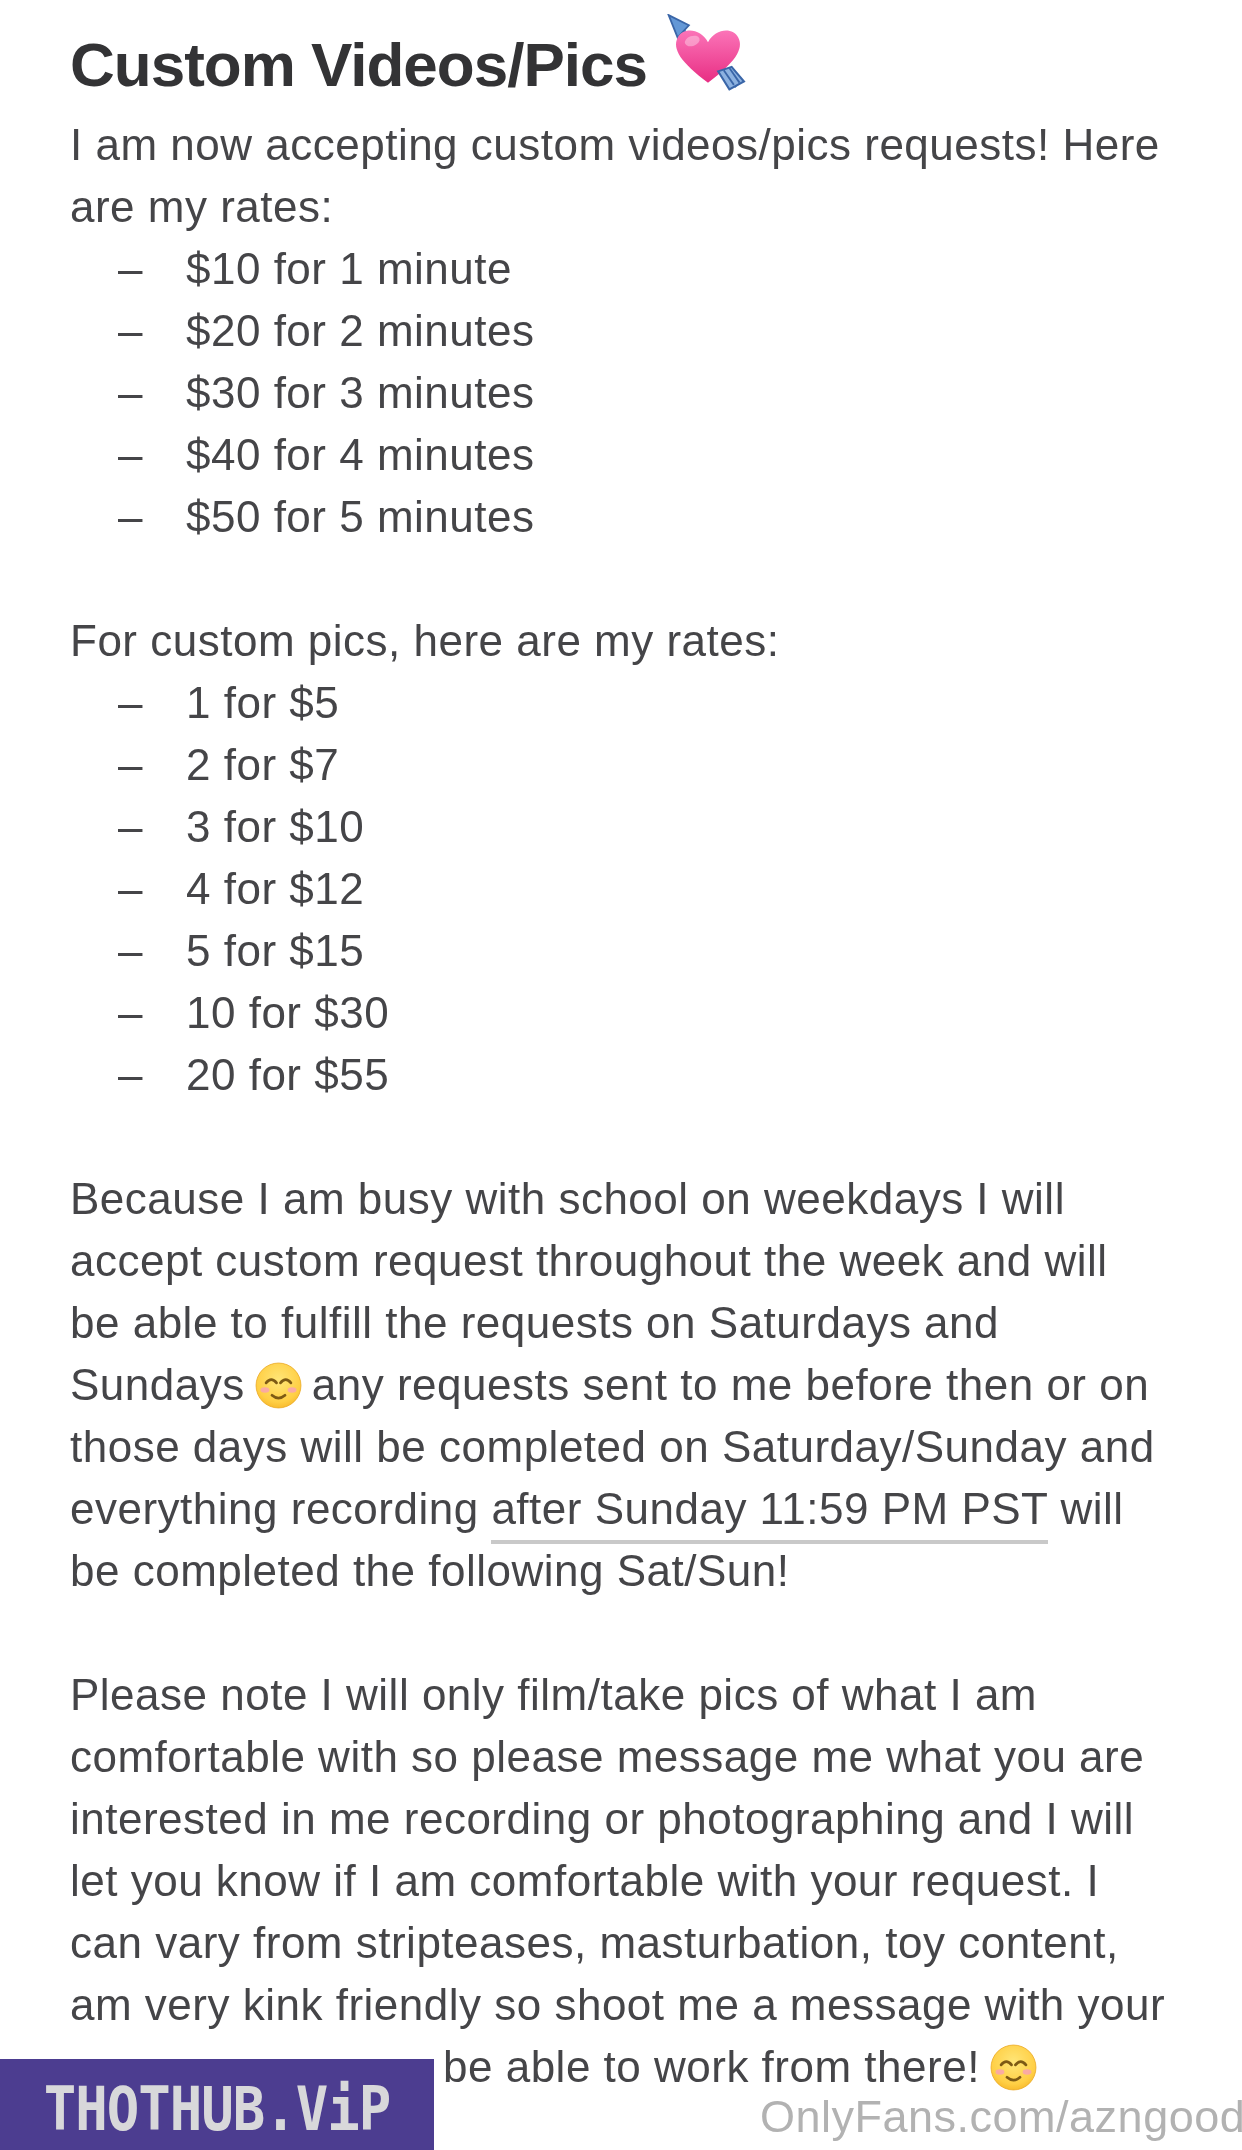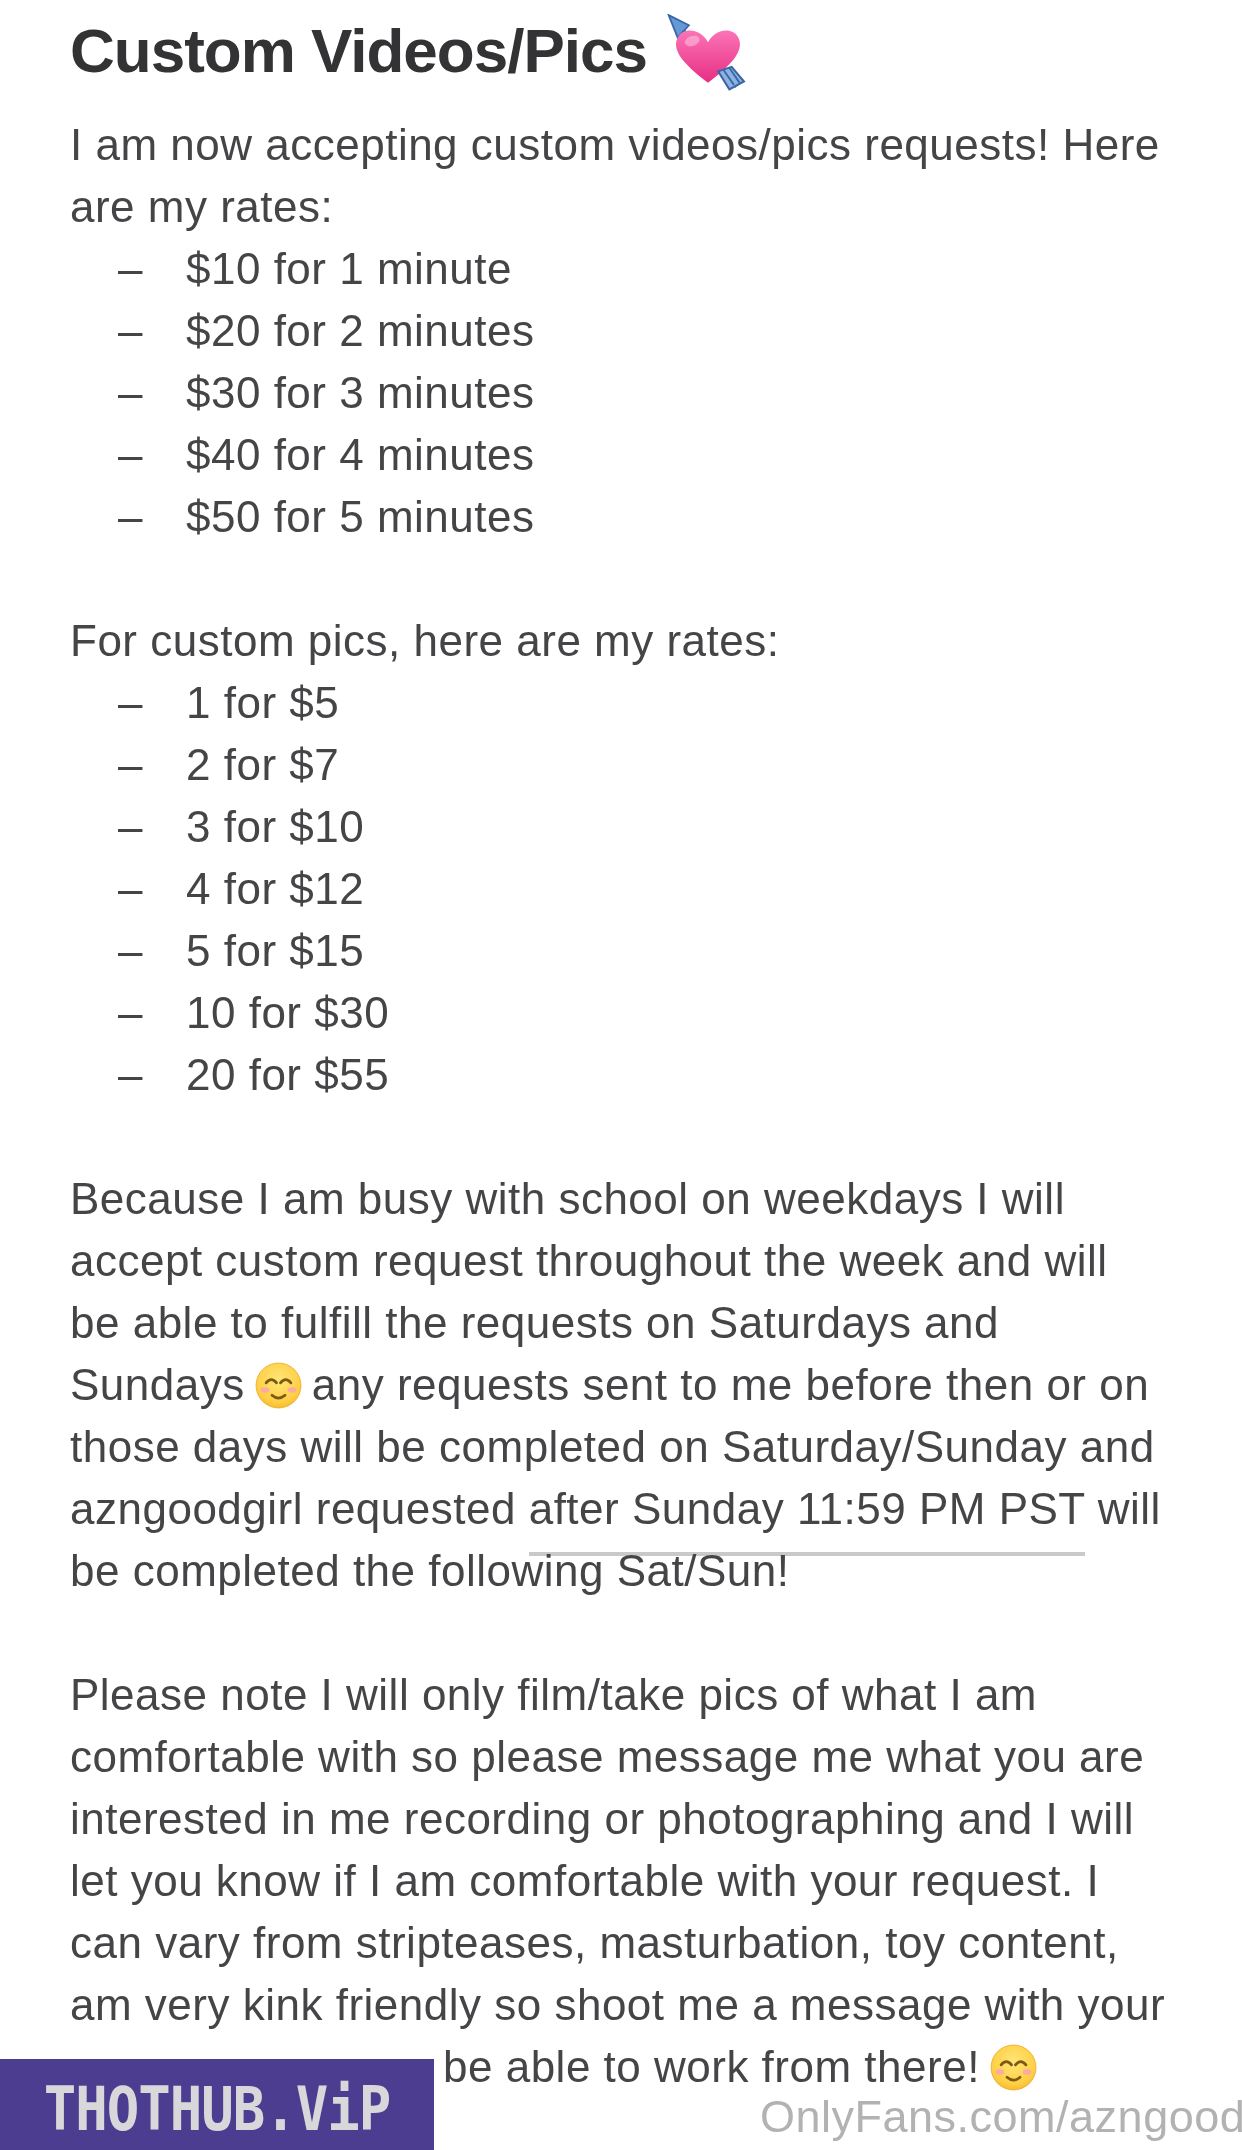--- a/index.html
+++ b/index.html
@@ -21,21 +21,21 @@
     z-index: 2;
   }
   .title {
     margin: 0 0 10px 0;
     font-size: 62px;
     line-height: 78px;
     font-weight: bold;
     letter-spacing: -1px;
     color: #333335;
     display: flex;
-    align-items: flex-start;
+    align-items: flex-end;
     white-space: nowrap;
   }
   .heart-emoji {
     width: 90px;
     height: 90px;
     margin-left: 16px;
     margin-top: 2px;
     flex: 0 0 auto;
   }
   .body-text, .rates {
@@ -53,21 +53,21 @@
     width: 47px;
     height: 47px;
     vertical-align: -9px;
     margin: 0 10px;
     display: inline-block;
     position: relative;
     z-index: 5;
   }
   .underlined {
     border-bottom: 4px solid #c9c9c9;
-    padding-bottom: 19px;
+    padding-bottom: 7px;
   }
   .final-line { margin-left: 373px; position: relative; z-index: 2; }
   .of-watermark {
     position: absolute;
     left: 760px;
     top: 2086px;
     z-index: 1;
     font-size: 45px;
     line-height: 62px;
     letter-spacing: 0.5px;
@@ -207,21 +207,21 @@
       <div class="line">Because I am busy with school on weekdays I will</div>
       <div class="line">accept custom request throughout the week and will</div>
       <div class="line">be able to fulfill the requests on Saturdays and</div>
       <div class="line">
         <span>Sundays</span><svg class="face-emoji" viewBox="0 0 36 36">
             <use href="#smiley"></use>
           </svg><span>any requests sent to me before then or on</span>
       </div>
       <div class="line">those days will be completed on Saturday/Sunday and</div>
       <div class="line">
-        <span>azngoodgirl requested </span><span class="underlined">after Sunday 11:59 PM PST</span><span> will</span>
+        <span>everything recording </span><span class="underlined">after Sunday 11:59 PM PST</span><span> will</span>
       </div>
       <div class="line">be completed the following Sat/Sun!</div>
     </div>
 
     <div class="body-text gap-top">
       <div class="line">Please note I will only film/take pics of what I am</div>
       <div class="line">comfortable with so please message me what you are</div>
       <div class="line">interested in me recording or photographing and I will</div>
       <div class="line">let you know if I am comfortable with your request. I</div>
       <div class="line">can vary from stripteases, masturbation, toy content,</div>

